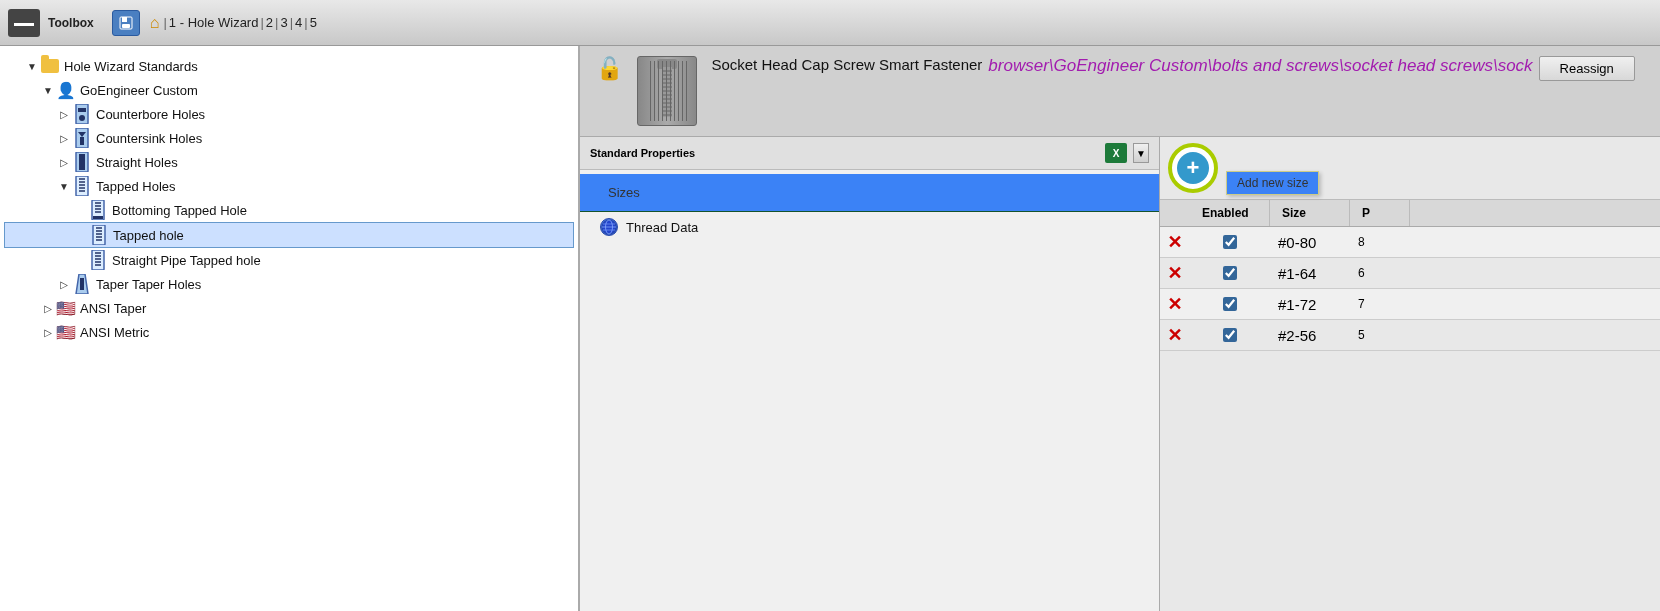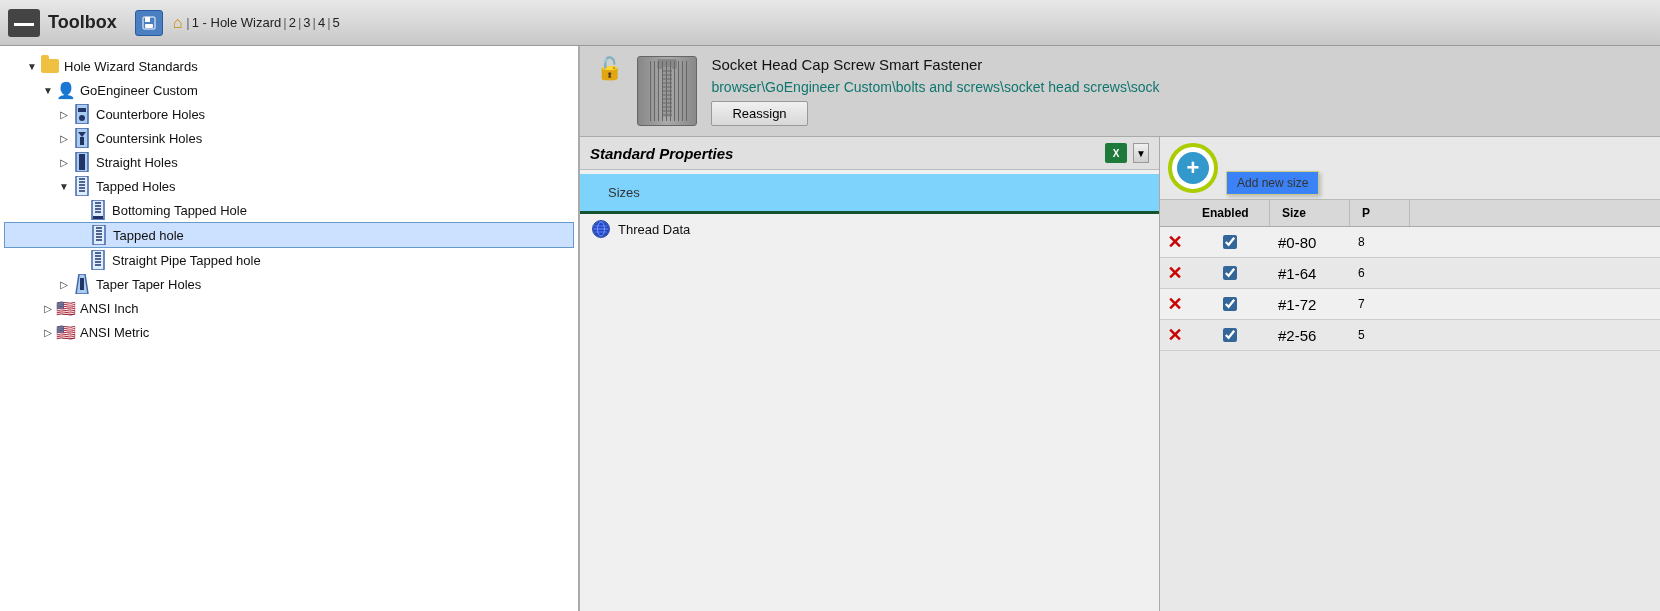--- a/index.html
+++ b/index.html
@@ -16,21 +16,21 @@
       gap: 8px;
     }
     .title-bar-icon {
       width: 32px; height: 28px;
       background: #444;
       border-radius: 3px;
       display: flex; align-items: center; justify-content: center;
       color: white; font-size: 10px;
     }
     .title-bar-text {
-      font-size: 18px; font-weight: bold; color: #222;
+      font-size: 12px; font-weight: bold; color: #222;
       margin-right: 10px;
     }
     .title-bar-save {
       width: 28px; height: 26px;
       background: #4a7fc1;
       border: 1px solid #2a5a9f;
       border-radius: 3px;
       display: flex; align-items: center; justify-content: center;
       color: white; font-size: 14px;
       cursor: pointer;
@@ -140,28 +140,28 @@
       width: 40px; height: 60px;
       background: repeating-linear-gradient(
         90deg,
         transparent, transparent 3px,
         #666 3px, #666 4px
       );
     }
 
     .right-top-info {
       display: flex;
-      flex-direction: column;
+      flex-direction: row;
       gap: 6px;
     }
     .fastener-title {
       font-size: 15px; font-weight: normal; color: #111;
     }
     .fastener-path {
-      font-size: 14px; color: #0f766e; 
+      font-size: 17px; color: #a21caf; font-style: italic;
     }
     .reassign-btn {
       padding: 4px 20px;
       background: linear-gradient(to bottom, #f0f0f0, #d8d8d8);
       border: 1px solid #999;
       border-radius: 2px;
       font-size: 13px;
       cursor: pointer;
       width: fit-content;
     }
@@ -185,21 +185,21 @@
 
     .std-props-header {
       display: flex;
       align-items: center;
       padding: 6px 10px;
       background: #e0e0e0;
       border-bottom: 1px solid #bbb;
       gap: 6px;
     }
     .std-props-title {
-      font-weight: bold; font-size: 15px; flex: 1; font-style: italic;
+      font-weight: bold; font-size: 11px; flex: 1;
     }
     .excel-icon {
       width: 22px; height: 20px;
       background: #1d7a3a;
       color: white;
       font-size: 10px; font-weight: bold;
       display: flex; align-items: center; justify-content: center;
       border-radius: 2px;
     }
     .dropdown-arrow-btn {
@@ -210,21 +210,21 @@
       font-size: 10px;
       cursor: pointer;
     }
 
     .std-props-list {
       padding: 4px 0;
     }
     .std-props-item {
       display: flex;
       align-items: center;
-      padding: 6px 12px;
+      padding: 6px 20px;
       gap: 8px;
       cursor: pointer;
     }
     .globe-icon {
       width: 18px; height: 18px;
       border-radius: 50%;
       background: radial-gradient(circle at 40% 35%, #6699ff, #2244aa);
       border: 1px solid #2244aa;
       display: flex; align-items: center; justify-content: center;
       font-size: 8px; color: white;
@@ -325,22 +325,22 @@
       width: 80px;
       padding: 0 8px;
       font-size: 12px;
     }
 
     
     .sizes-header-row {
       display: flex;
       align-items: center;
       padding: 5px 12px;
-      background: #7dd3fc;
-      border-bottom: 3px solid #14532d;
+      background: #3b82f6;
+      border-bottom: 1px solid #14532d;
     }
 
     
     .indent-1 { padding-left: 20px; }
     .indent-2 { padding-left: 36px; }
     .indent-3 { padding-left: 52px; }
     .indent-4 { padding-left: 68px; text-align: center; }
 
     .sizes-label {
       font-size: 13px; color: #333; padding: 6px 16px;
@@ -501,21 +501,21 @@
           </svg>
         </div>
         <span class="tree-label">Taper Taper Holes</span>
       </div>
 
       <div class="tree-item indent-2">
         <div class="tree-arrow">▷</div>
         <div class="tree-icon">
           <span style="font-size:16px;">🇺🇸</span>
         </div>
-        <span class="tree-label">ANSI Inch</span>
+        <span class="tree-label">ANSI Taper</span>
       </div>
 
       <div class="tree-item indent-2">
         <div class="tree-arrow">▷</div>
         <div class="tree-icon">
           <span style="font-size:16px;">🇺🇸</span>
         </div>
         <span class="tree-label">ANSI Metric</span>
       </div>
 

